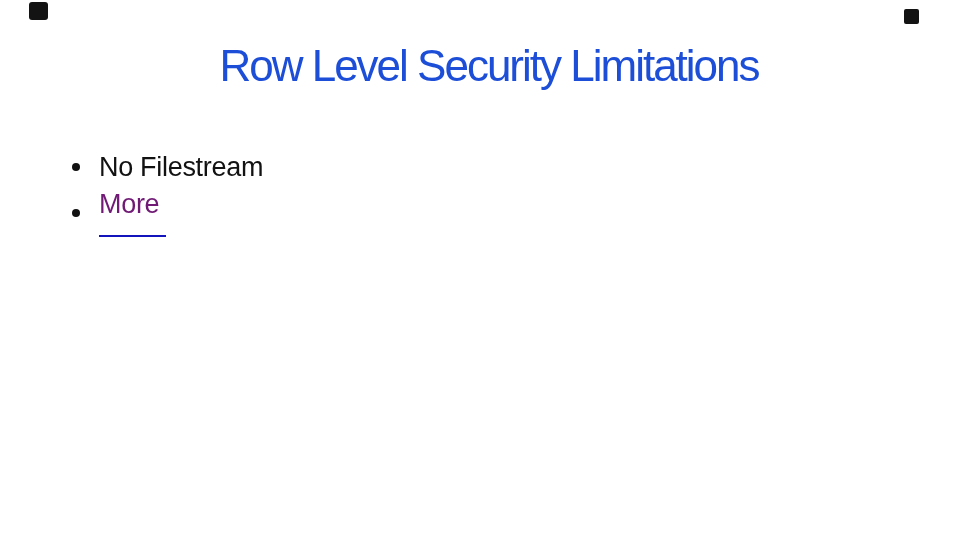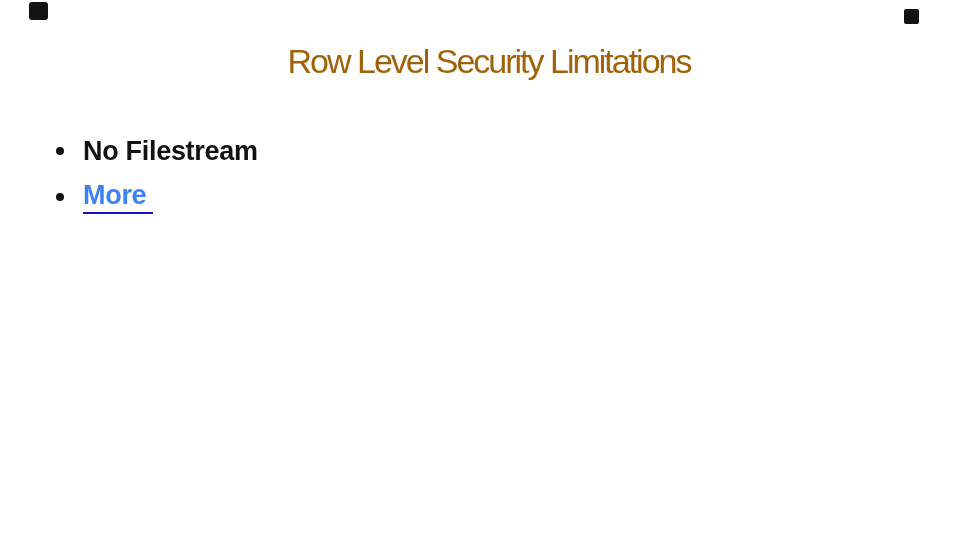--- a/index.html
+++ b/index.html
@@ -15,58 +15,57 @@
       overflow: hidden;
       font-family: "Liberation Sans", "DejaVu Sans", sans-serif;
     }
     .slide-title {
       position: absolute;
       top: 44px;
       left: 18px;
       right: 0;
       margin: 0;
       text-align: center;
-      font-size: 34px;
+      font-size: 44px;
       font-weight: 400;
       letter-spacing: -2px;
-      color: #a16207;
+      color: #1d4ed8;
       line-height: 1;
       white-space: nowrap;
     }
     .bullet-list {
       position: absolute;
       left: 56px;
       top: 128px;
-      margin: 0;
+      margin: 16px;
       padding: 0;
       list-style: none;
-      font-weight: bold;
     }
     .bullet-item {
       height: 46px;
       display: flex;
       align-items: center;
       font-size: 27px;
       color: #121212;
       letter-spacing: -0.3px;
       white-space: nowrap;
     }
     .bullet-dot {
       width: 8px;
       height: 8px;
       border-radius: 50%;
       background: #121212;
       margin-right: 19px;
       flex: 0 0 auto;
     }
     .more-link {
-      color: #3b82f6;
+      color: #701a75;
       text-decoration: none;
       border-bottom: 2px solid #1414bd;
-      padding-bottom: 1px;
+      padding-bottom: 15px;
       padding-right: 7px;
       cursor: pointer;
     }
     .corner-mark {
       position: absolute;
       background: #131313;
     }
     .corner-mark.tl {
       left: 29px;
       top: 2px;

